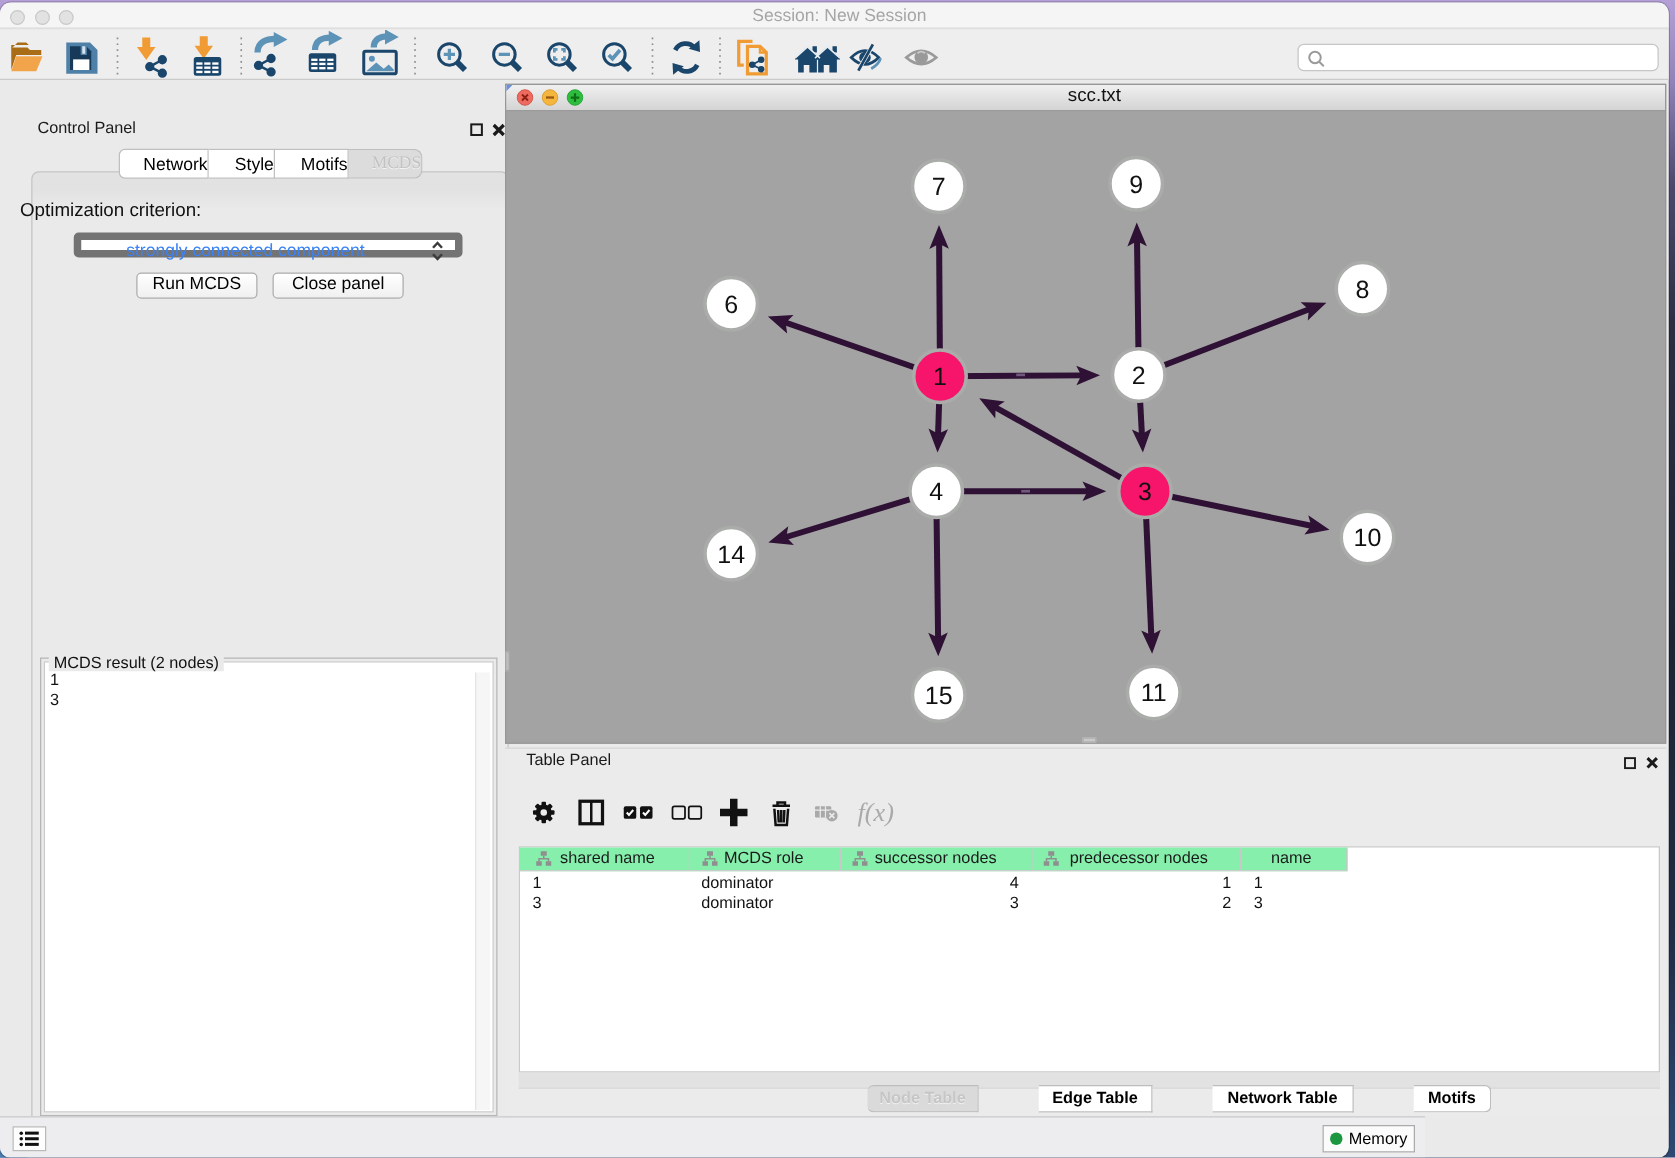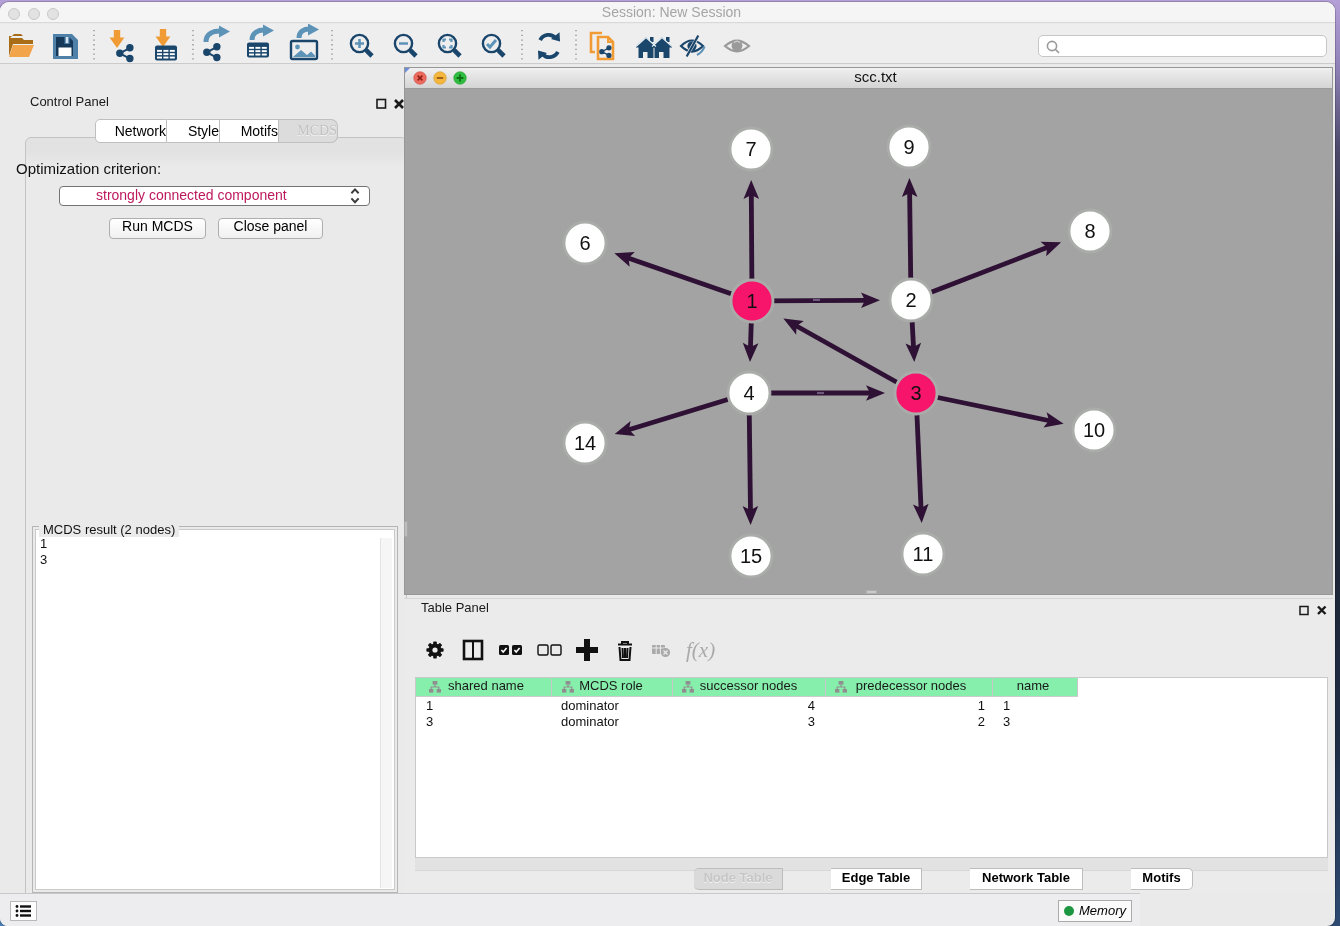--- a/index.html
+++ b/index.html
@@ -12,33 +12,33 @@
 .toolbar{position:absolute;left:0;top:22px;width:100%;height:40px;background:#efeeef;border-bottom:1px solid #cbcbcb;}
 .search{position:absolute;left:1038px;top:11px;width:289px;height:22px;background:#fff;border:1px solid #c6c6c6;border-radius:5px;}
 .panelL{position:absolute;left:16px;top:63px;width:404px;height:828px;background:#ebeaeb;margin-top:24px;}
 .hdrtxt{font-size:13px;color:#1a1a1a;}
 .tabs{position:absolute;top:30px;left:79px;height:24px;display:flex;}
 .tab{height:24px;background:#fff;border:1px solid #bfbfbf;border-left:none;font-size:14px;color:#000;text-align:right;line-height:22px;}
 .tab.first{border-left:1px solid #bfbfbf;border-radius:5px 0 0 5px;}
 .tab.dis{background:#dcdcdc;color:#c2c2c2;border-radius:0 7px 7px 0;text-shadow:0 1px 0 #f5f5f5;}
 .pbox{position:absolute;left:9px;top:48px;width:382px;height:777px;border:1px solid #c3c3c3;border-radius:6px;background:linear-gradient(180deg,#e3e2e3 0px,#e3e2e3 14px,#ebeaeb 30px);}
 .ctr{text-align:left;}
-.sel{position:absolute;left:43px;top:97px;width:311px;height:20px;background:#fff;border:1px solid #737373;border-radius:4px;font-size:14px;line-height:16px;padding-left:36px;color:#be185d;}
+.sel{position:absolute;left:43px;top:97px;width:311px;height:20px;background:#fff;border:6px solid #737373;border-radius:4px;font-size:14px;line-height:16px;padding-left:36px;color:#3b82f6;}
 .btn{position:absolute;top:129px;height:21px;background:linear-gradient(#ffffff,#f0f0f0);border:1px solid #aeaeae;border-radius:4px;font-size:14px;text-align:center;line-height:15px;color:#000;}
 .fieldset{position:absolute;left:16px;top:437px;width:366px;height:367px;border:1px solid #b5b5b5;}
 .ta{position:absolute;left:2px;top:2px;width:360px;height:361px;background:#fff;border:1px solid #cacaca;}
 .frame{position:absolute;left:404px;top:65px;width:929px;height:528px;background:#a3a3a3;border:1px solid #979797;}
 .ftitle{position:absolute;left:0;top:0;width:100%;height:21px;background:linear-gradient(#f0f0f0,#d5d4d5);border-bottom:1px solid #9b9b9b;}
 .tpanel{position:absolute;left:404px;top:596px;width:929px;height:295px;background:#ecebec;border-top:1px solid #d5d5d5;}
 .tbl{position:absolute;left:11px;top:78px;width:913px;height:181px;background:#fff;border:1px solid #c9c9c9;}
 .thead{position:absolute;left:0;top:0;width:660px;height:19px;background:#86efac;border-bottom:1px solid #cccccc;font-size:13px;color:#1a1a1a;}
 .hsep{position:absolute;top:1px;width:1px;height:17px;background:#c8c8c8;}
 .btabs{position:absolute;top:269px;left:290px;display:flex;height:22px;gap:48px;}
 .btab{height:22px;background:#fff;border:1px solid #bdbdbd;border-left:none;font-size:13px;color:#000;line-height:17px;text-align:center;font-weight:bold;}
-.statusbar{position:absolute;left:0;top:891px;width:1140px;height:33px;background:#edecee;border-top:1px solid #c9c9c9;font-style:italic;}
+.statusbar{position:absolute;left:0;top:891px;width:1140px;height:33px;background:#edecee;border-top:1px solid #c9c9c9;}
 .memb{position:absolute;right:8px;top:6px;width:74px;height:22px;background:#fbfbfb;border:1px solid #ababab;font-size:13px;color:#000;line-height:20px;text-align:center;}
 .listb{position:absolute;left:10px;top:7px;width:27px;height:20px;background:#fdfdfd;border:1px solid #b9b9b9;}
 </style></head>
 <body>
 <div style="position:absolute;left:-10px;top:908px;width:32px;height:32px;border-radius:50%;background:#4a7fb5;"></div>
 <div class="win">
   <div class="titlebar">
     <div class="tl" style="left:8px;"></div>
       <div class="tl" style="left:28px;"></div>
       <div class="tl" style="left:47px;"></div>

